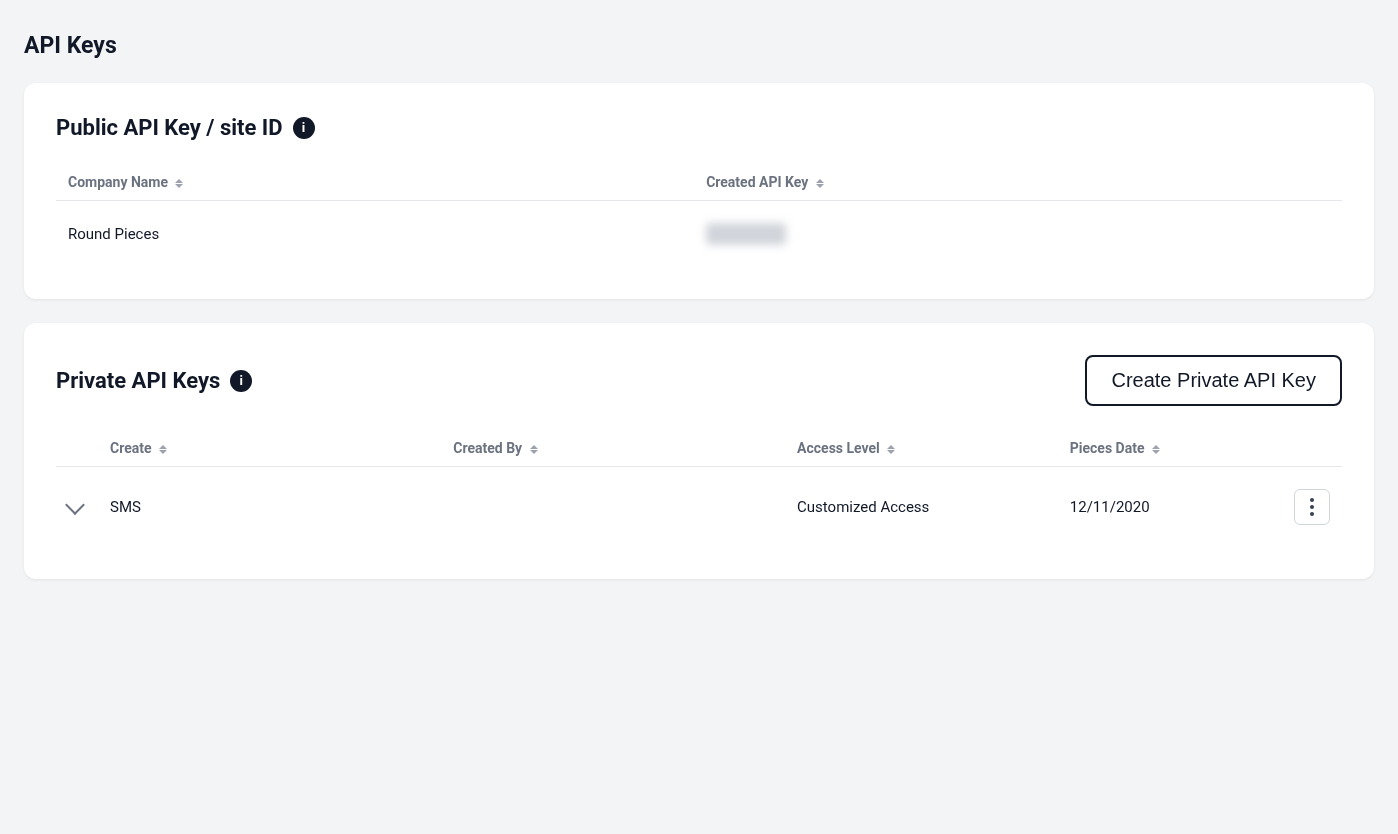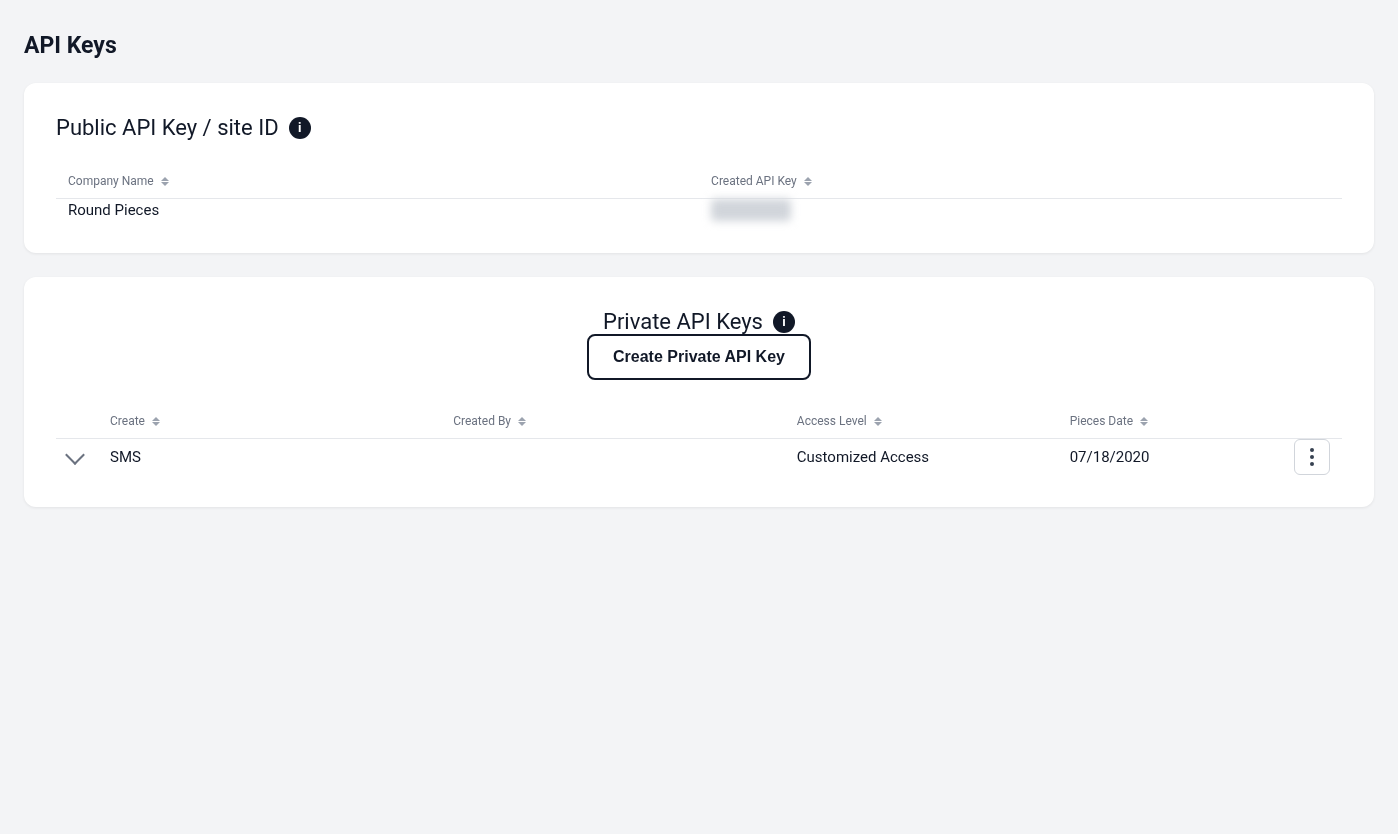--- a/index.html
+++ b/index.html
@@ -33,21 +33,21 @@
 
     .card-header {
       display: flex;
       align-items: center;
       gap: 10px;
       margin-bottom: 24px;
     }
 
     .card-title {
       font-size: 22px;
-      font-weight: 400;
+      font-weight: 700;
       color: #111827;
     }
 
     .info-icon {
       display: inline-flex;
       align-items: center;
       justify-content: center;
       width: 22px;
       height: 22px;
       background: #111827;
@@ -59,32 +59,32 @@
       flex-shrink: 0;
     }
 
     .table {
       width: 100%;
       border-collapse: collapse;
     }
 
     .table th {
       text-align: left;
-      font-size: 12px;
-      font-weight: 400;
+      font-size: 14px;
+      font-weight: 700;
       color: #6b7280;
       padding: 10px 12px;
       border-bottom: 1px solid #e5e7eb;
     }
 
     .table td {
       text-align: left;
       font-size: 15px;
       color: #111827;
-      padding: 0 12px;
+      padding: 22px 12px;
       border-bottom: 1px solid #e5e7eb;
     }
 
     .table tr:last-child td {
       border-bottom: none;
     }
 
     .sort-icon {
       display: inline-flex;
       flex-direction: column;
@@ -123,36 +123,35 @@
       min-width: 80px;
       height: 22px;
     }
 
     
     .private-header {
       display: flex;
       align-items: center;
       justify-content: space-between;
       margin-bottom: 24px;
-      flex-direction: column;
     }
 
     .private-header-left {
       display: flex;
       align-items: center;
       gap: 10px;
     }
 
     .create-button {
       background: #ffffff;
       border: 2px solid #111827;
       border-radius: 8px;
       padding: 12px 24px;
-      font-size: 16px;
-      font-weight: 700;
+      font-size: 20px;
+      font-weight: 400;
       color: #111827;
       cursor: pointer;
       white-space: nowrap;
     }
 
     .chevron-down {
       display: inline-block;
       width: 14px;
       height: 14px;
       border-right: 2px solid #6b7280;
@@ -291,21 +290,21 @@
     </thead>
     <tbody>
 
       <tr data-name="table-row">
         <td class="row-expand-cell" data-name="row-expand-sms">
           <span class="chevron-down" data-name="chevron-down-icon"></span>
         </td>
         <td data-name="cell-label-sms">SMS</td>
         <td data-name="cell-created-by-sms"></td>
         <td data-name="cell-access-level-sms">Customized Access</td>
-        <td data-name="cell-created-date-sms">07/18/2020</td>
+        <td data-name="cell-created-date-sms">12/11/2020</td>
         <td class="col-actions" data-name="cell-actions-sms">
           <button class="more-menu-btn" data-name="more-menu-button-sms">
             <div class="three-dots" data-name="three-dots-icon">
               <span></span>
               <span></span>
               <span></span>
             </div>
           </button>
         </td>
       </tr>

